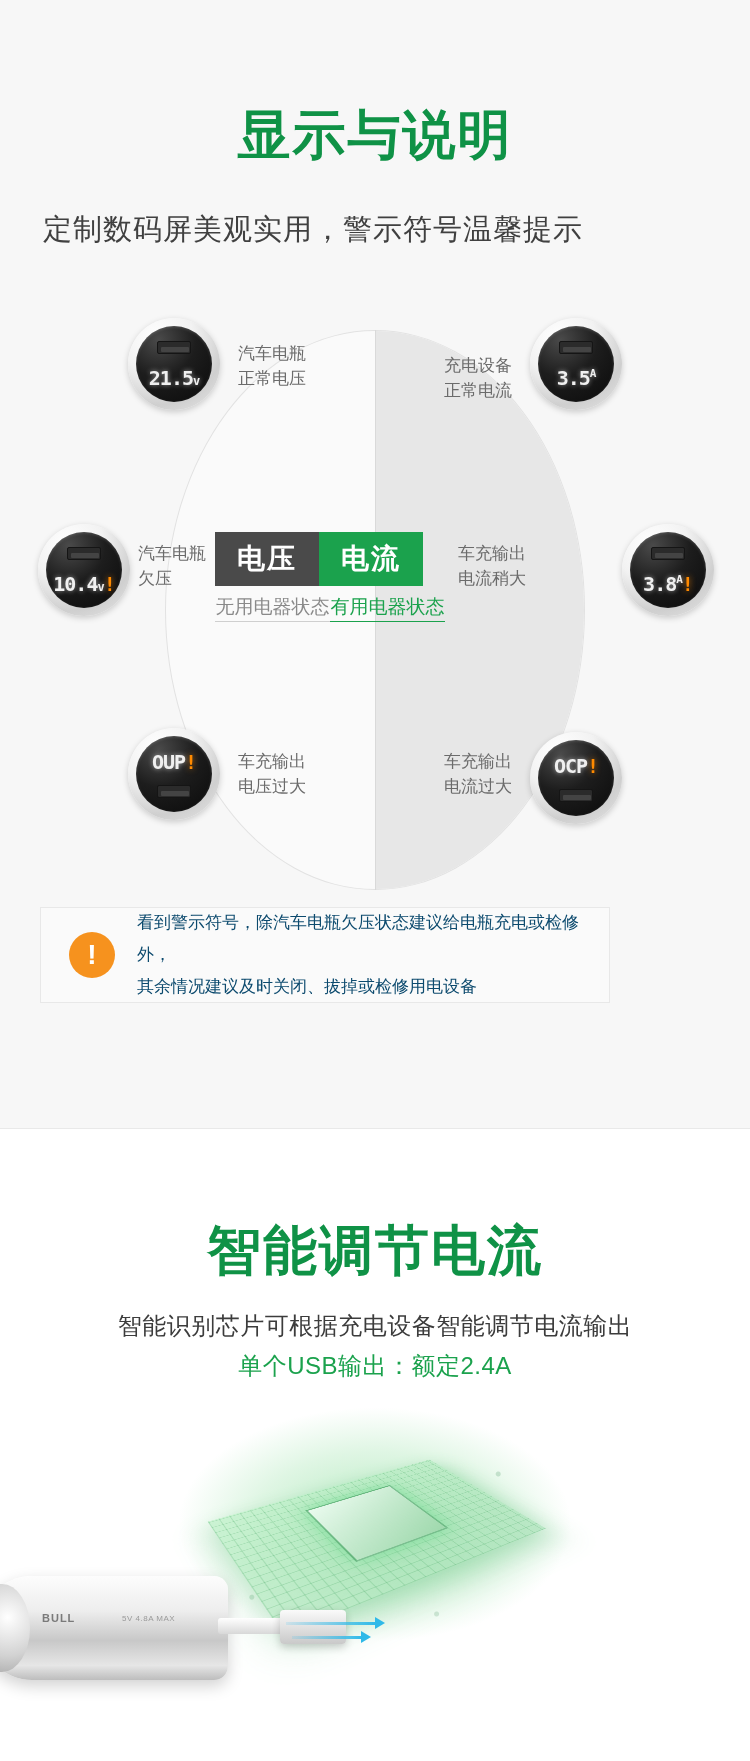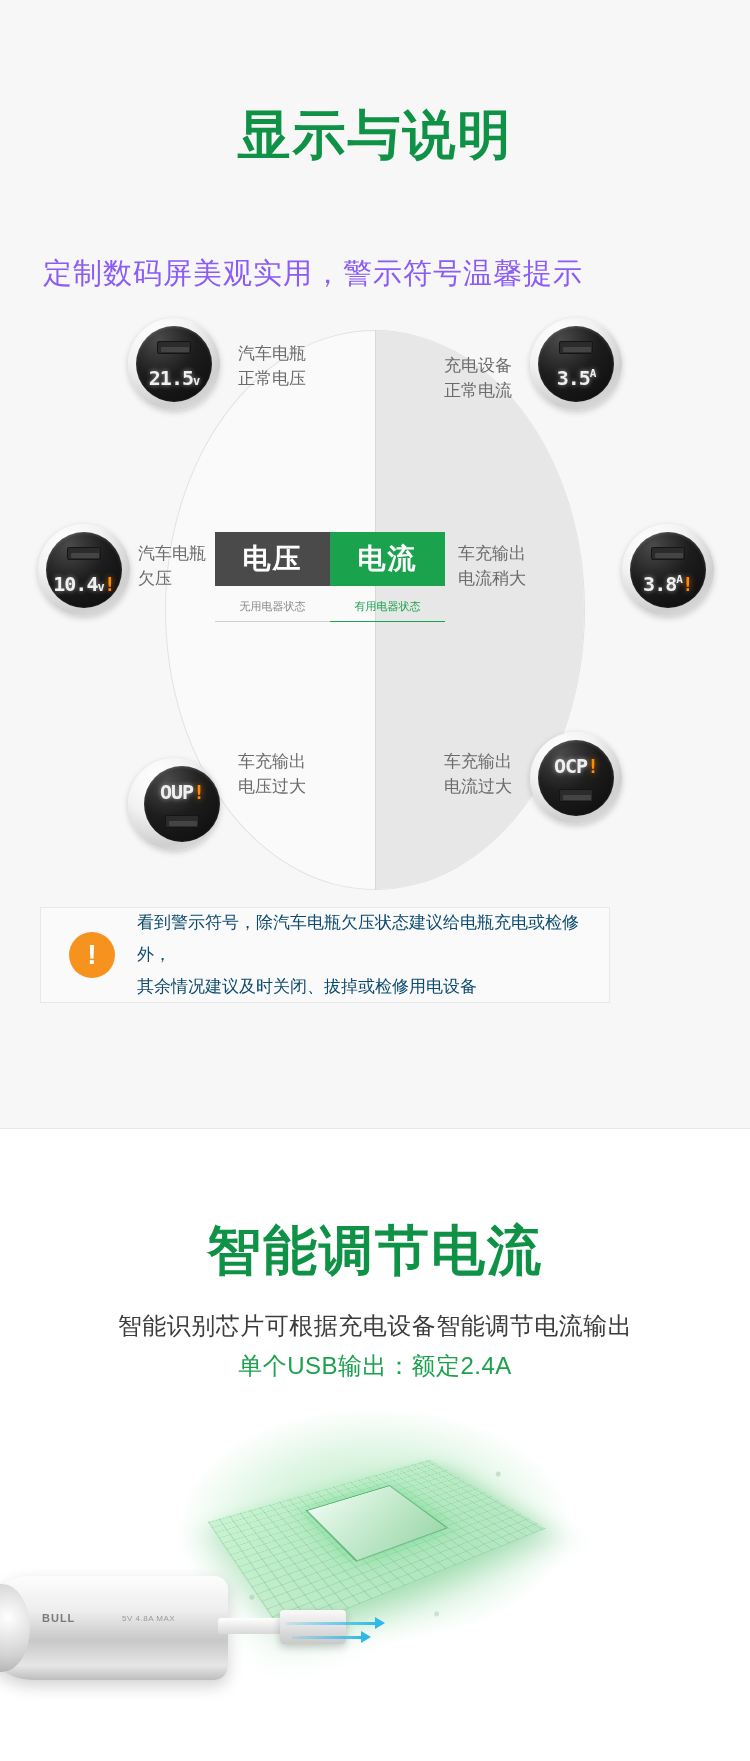--- a/index.html
+++ b/index.html
@@ -21,21 +21,21 @@
   }
   .s1-title {
     position: absolute; left: 0; top: 108px; width: 750px;
     text-align: center;
     font-size: 53px; font-weight: bold; letter-spacing: 2px;
     color: #0f9246; line-height: 1;
   }
   .s1-sub {
     position: absolute; left: 0; top: 210px; width: 626px;
     text-align: center;
-    font-size: 29px; color: #8b5cf6; letter-spacing: 1px; margin-top: 44px;
+    font-size: 29px; color: #404040; letter-spacing: 1px;
   }
 
   
   .diagram {
     position: absolute; left: 110px; top: 302px;
     width: 530px; height: 620px;
   }
   .big-circle {
     position: absolute; left: 55px; top: 28px;
     width: 420px; height: 560px;
@@ -110,32 +110,32 @@
   }
   .node-label.right-align { text-align: right; }
 
   
   .tabs {
     position: absolute; left: 105px; top: 230px;
     width: 230px;
   }
   .tabs-row { display: flex; }
   .tab {
-    width: 115px; height: 54px;
+    width: 104px; height: 54px;
     display: flex; align-items: center; justify-content: center;
     font-size: 28px; font-weight: bold; color: #ffffff;
     letter-spacing: 2px;
   }
   .tab.voltage { background: #4a4a4a; }
   .tab.current { background: #1ba24d; }
   .subtabs-row { display: flex; margin-top: 6px; }
   .subtab {
     width: 115px; height: 30px;
     display: flex; align-items: center; justify-content: center;
-    font-size: 11px;
+    font-size: 19px;
   }
   .subtab.gray { color: #8a8a8a; border-bottom: 1px solid #cfcfcf; }
   .subtab.green { color: #1ba24d; border-bottom: 1px solid #1ba24d; }
 
   
   .notice {
     position: absolute; left: 40px; top: 907px;
     width: 570px; height: 96px;
     background: #fafafa;
     border: 1px solid #e8e8e8;
@@ -321,21 +321,21 @@
         <div class="face">
           <div class="usb"></div>
           <div class="led"><span>3.8</span><span class="sup">A</span><span class="warn">!</span></div>
         </div>
       </div>
       <div class="node-label" style="left: 348px; top: 240px;">
         <div>车充输出</div>
         <div>电流稍大</div>
       </div>
 
-      <div class="charger port-bottom" style="left: 18px; top: 456px; justify-content: flex-end;">
+      <div class="charger port-bottom" style="left: 18px; top: 426px;">
         <div class="face">
           <div class="usb"></div>
           <div class="led"><span>OUP</span><span class="warn">!</span></div>
         </div>
       </div>
       <div class="node-label" style="left: 128px; top: 448px;">
         <div>车充输出</div>
         <div>电压过大</div>
       </div>
 

